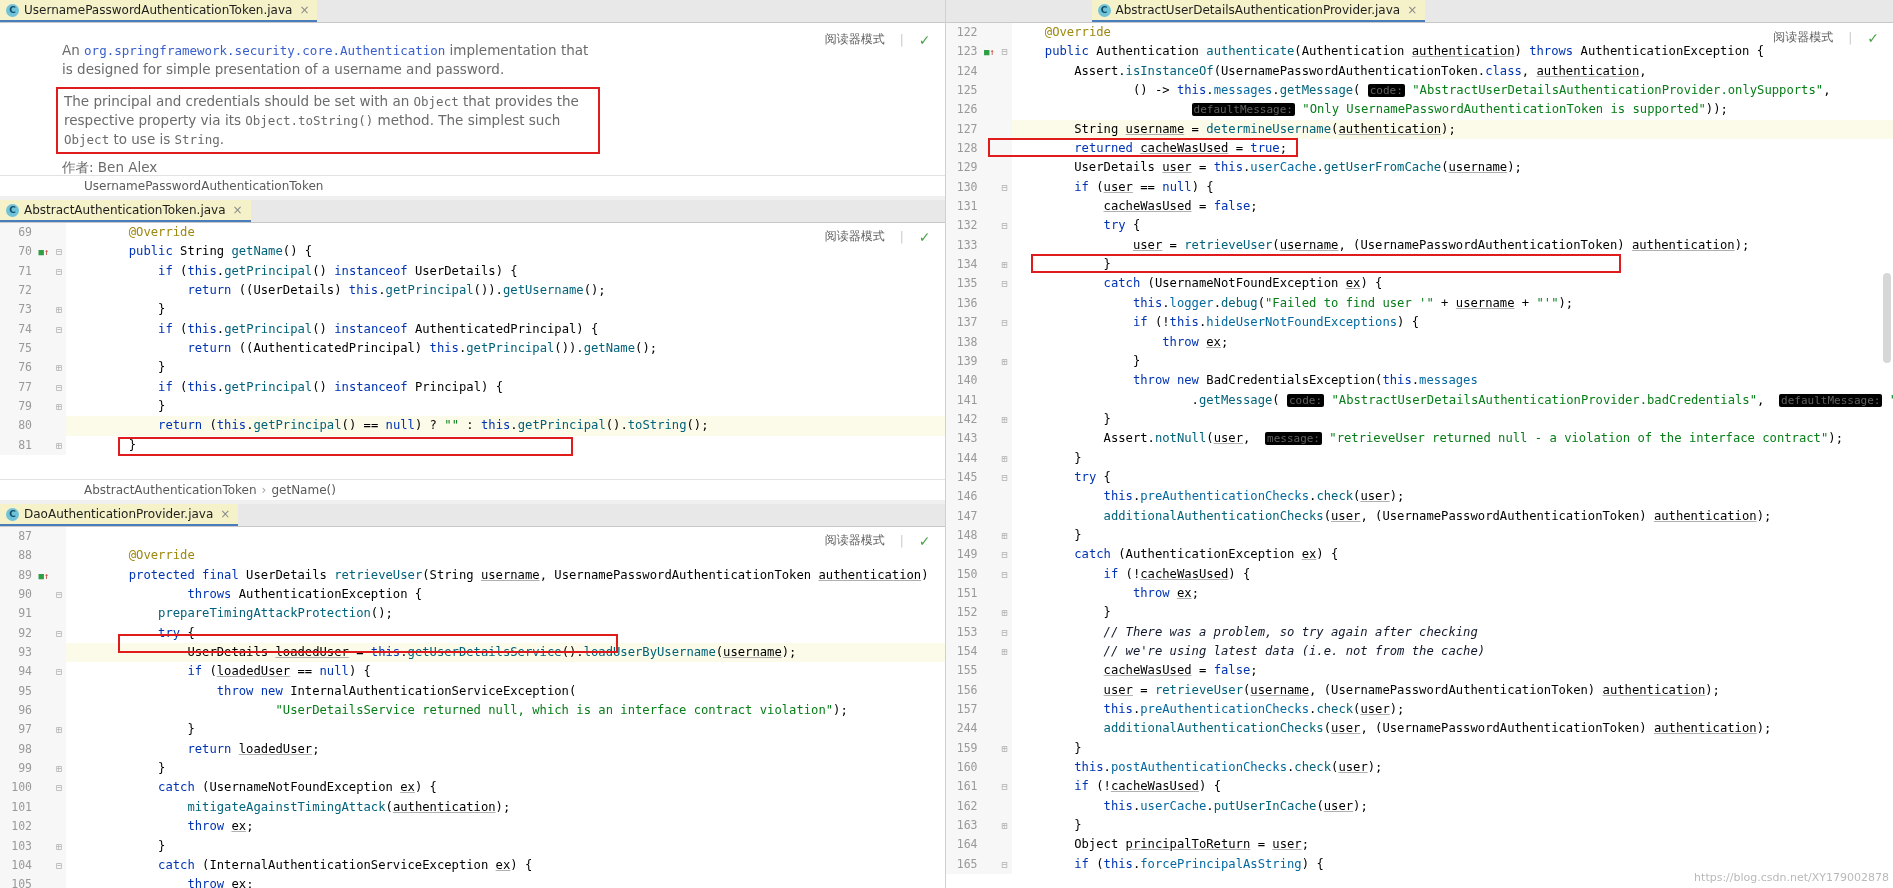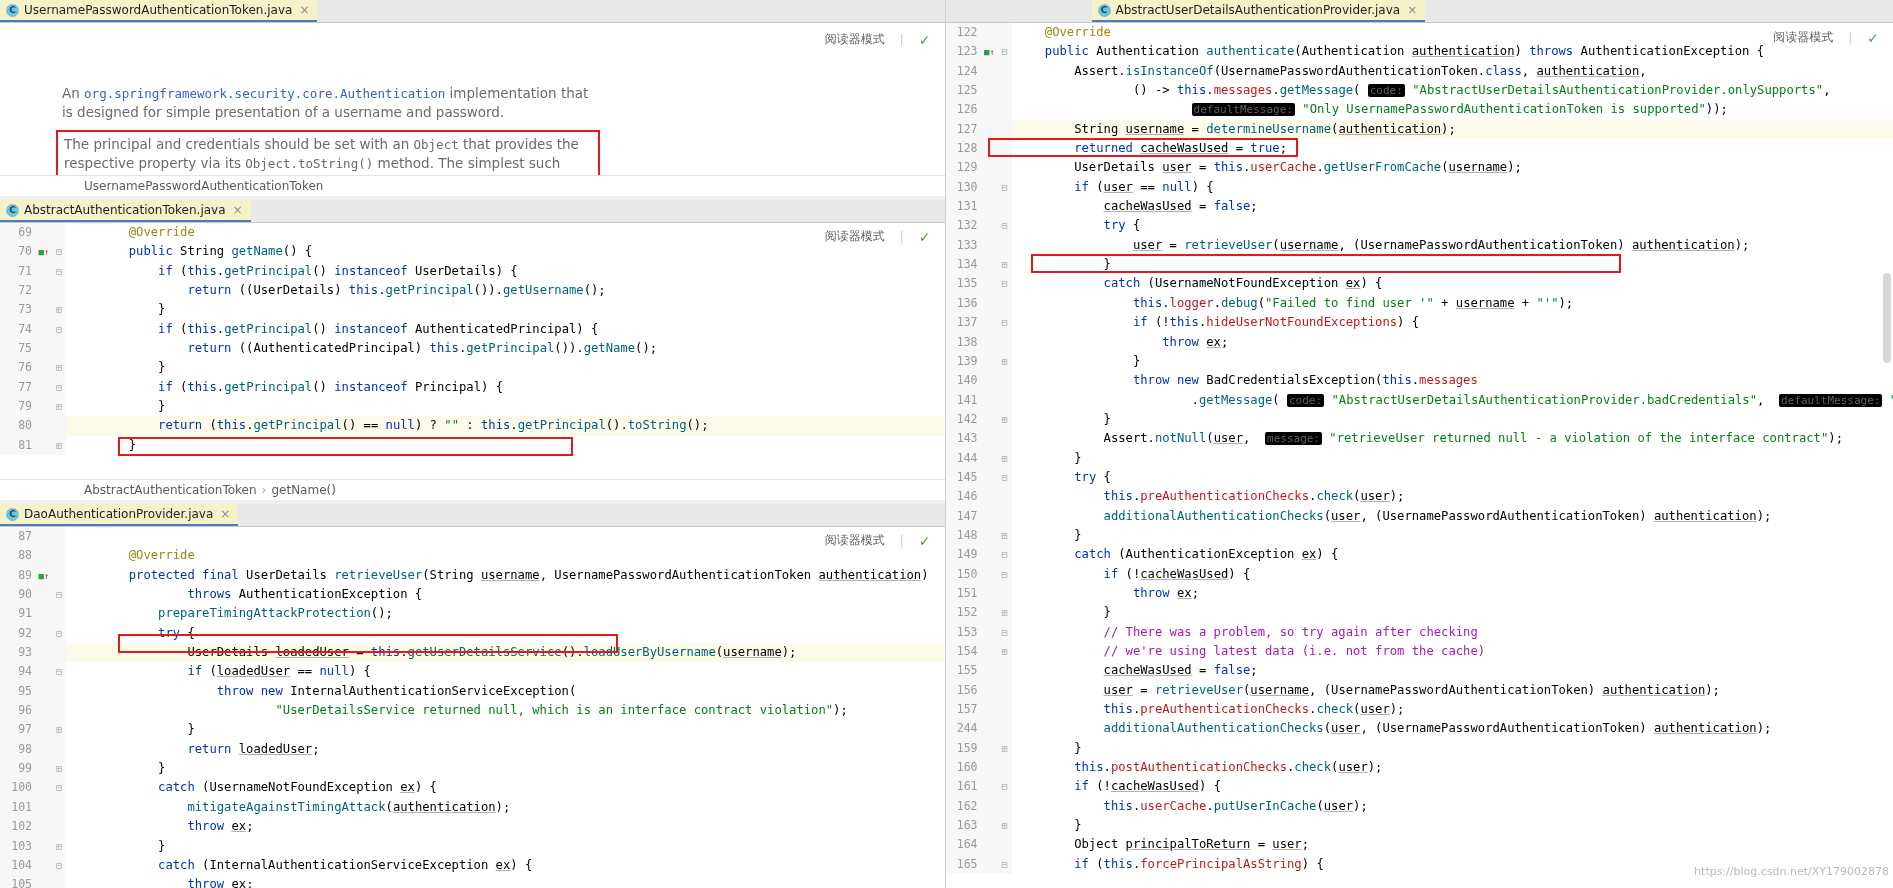--- a/index.html
+++ b/index.html
@@ -136,35 +136,34 @@
     flex: 1;
     padding-left: 4px;
     color: #000000;
     overflow: hidden;
   }
 
   
   .kw   { color: #0033b3; }
   .str  { color: #067d17; }
   .anno { color: #9e880d; }
-  .cmt  { color: #a21caf; }
-  .fld  { color: #b91c1c; }
+  .cmt  { color: #0f172a; font-style: italic; }
+  .fld  { color: #0369a1; }
   .mth  { color: #00627a; }
   .param{ color: #606060; background: #000000; border-radius: 2px; padding: 0 2px; font-size: 11px; }
   .ul   { text-decoration: underline; text-decoration-color: #b0b0b0; }
 
   
   .javadoc {
     font-family: "DejaVu Sans", sans-serif;
     font-size: 13.5px;
     color: #6b6b6b;
     line-height: 19px;
-    padding: 24px 0 0 62px;
-    position: relative;
-    margin-top: 37px;
+    padding: 18px 0 0 62px;
+    position: relative;
   }
   .javadoc .mono { font-family: "DejaVu Sans Mono", monospace; font-size: 12.5px; }
   .javadoc .link { color: #3a5fcd; font-family: "DejaVu Sans Mono", monospace; font-size: 12.5px; }
   .jd-p { margin: 0 0 8px 0; max-width: 540px; }
   .jd-box {
     border: 2px solid #e01b1b;
     padding: 3px 6px;
     max-width: 528px;
     margin: 0 0 4px -6px;
   }
@@ -215,21 +214,21 @@
     width: 8px;
     background: #c9c9c9;
     border-radius: 4px;
     opacity: .75;
   }
 
   
   .watermark {
     position: absolute;
     right: 4px;
-    bottom: 10px;
+    bottom: 4px;
     font-family: "DejaVu Sans", sans-serif;
     font-size: 11px;
     color: #b9b9b9;
     z-index: 60;
     white-space: nowrap;
   }
   .pane-gap { background: #f0f0f0; height: 4px; }
 </style>
 </head>
 <body>

